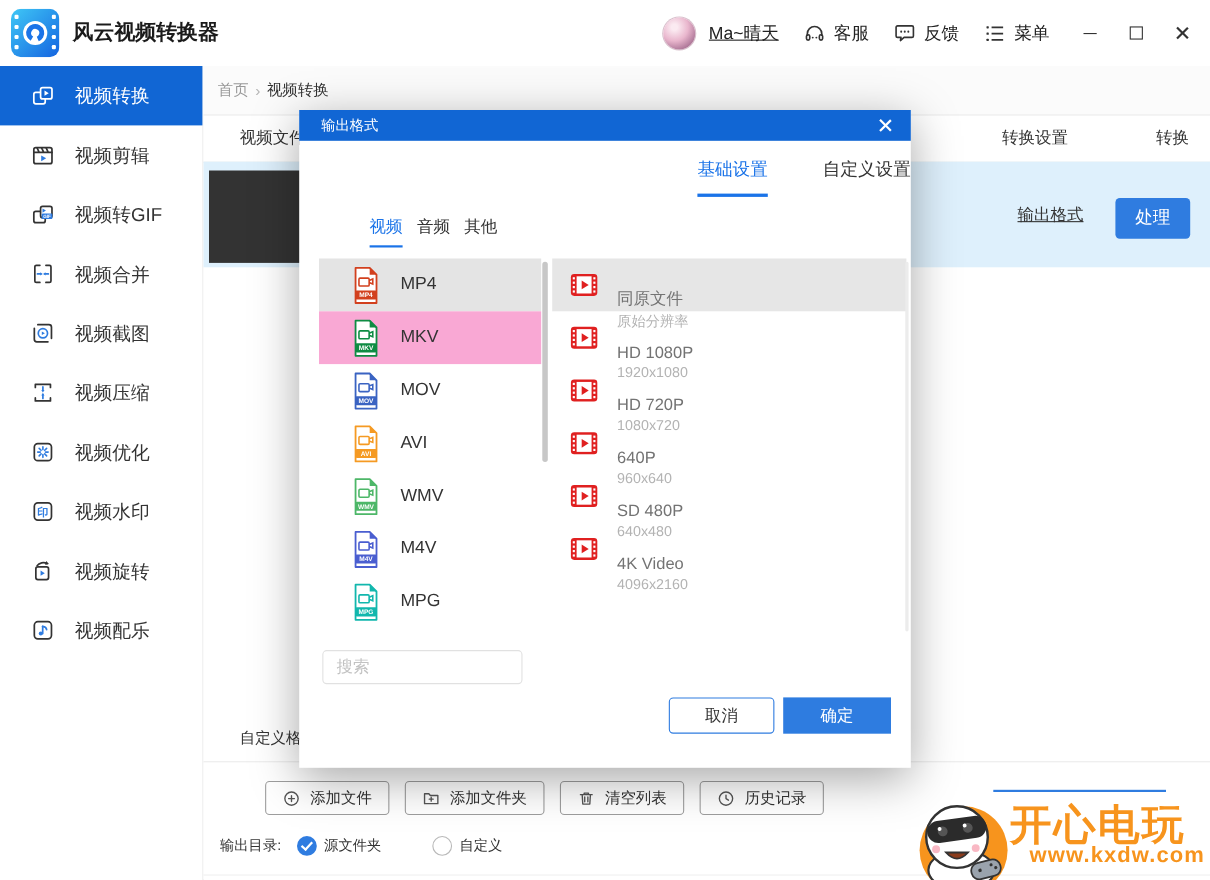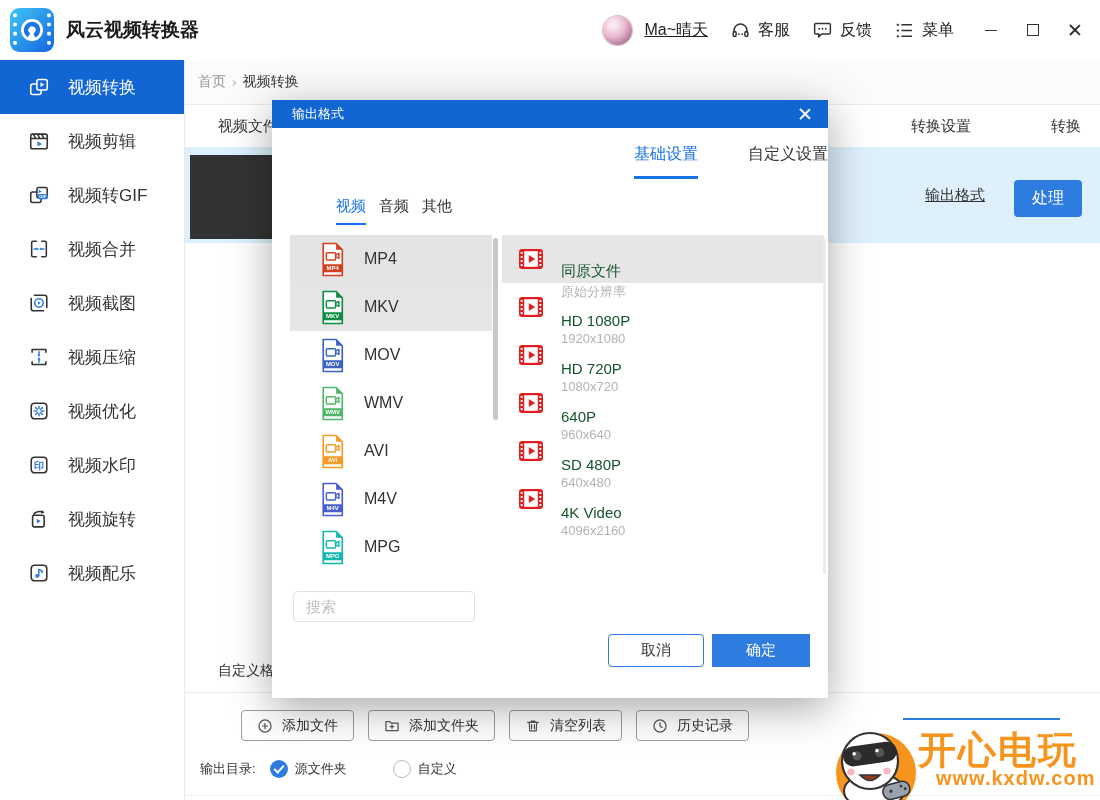--- a/index.html
+++ b/index.html
@@ -72,30 +72,30 @@
   .m-close::before,.m-close::after{content:'';position:absolute;left:6.2px;top:0;width:1.6px;height:14px;background:#fff;}
   .m-close::before{transform:rotate(45deg);} .m-close::after{transform:rotate(-45deg);}
   .m-tabs{position:absolute;left:0;top:44px;width:100%;display:flex;justify-content:flex-end;gap:50px;font-size:16px;}
   .m-tab{padding-bottom:11px;cursor:pointer;color:#333;}
   .m-tab.on{color:#1a73e8;border-bottom:3px solid #1a73e8;}
   .m-subtabs{position:absolute;left:24px;top:97px;display:flex;gap:13px;font-size:15px;margin-left:40px;}
   .m-subtab{padding-bottom:7px;cursor:pointer;color:#333;}
   .m-subtab.on{color:#1a73e8;border-bottom:2px solid #1a73e8;}
   .fmt-list{position:absolute;left:18px;top:135px;width:202px;}
   .fmt-row{height:48px;display:flex;align-items:center;gap:17px;padding-left:28px;font-size:16px;color:#333;cursor:pointer;}
-  .fmt-row.sel{background:#e4e4e4;} .fmt-row.alt{background:#e5e5e5;}
+  .fmt-row.sel{background:#e4e4e4;} .fmt-row.alt{background:#f9a8d4;}
   .fmt-ic{width:29px;height:35px;flex:0 0 29px;}
   .fc-s{stroke:var(--fc);} .fc-f{fill:var(--fc);}
   .mscroll-left{position:absolute;left:221px;top:138px;width:5px;height:182px;background:#c7c7c7;border-radius:3px;cursor:pointer;}
   .res-list{position:absolute;left:230px;top:135px;width:322px;}
   .res-row{height:48px;display:flex;align-items:center;gap:17px;padding-left:16px;cursor:pointer;}
   .res-row.sel{background:#e6e6e6;}
   .res-ic{width:26px;height:26px;flex:0 0 26px;}
   .res-txt{display:flex;flex-direction:column;gap:2px;}
-  .res-name{font-size:15px;color:#14532d;margin-top:44px;} .res-detail{font-size:13px;color:#b3b3b3;}
+  .res-name{font-size:15px;color:#737373;margin-top:44px;} .res-detail{font-size:13px;color:#b3b3b3;}
   .redf{fill:#e02020;}
   .mscroll-right{position:absolute;right:2px;top:138px;width:3px;height:336px;background:#ececec;border-radius:2px;}
   .m-search{position:absolute;left:21px;top:491px;width:182px;height:31px;box-sizing:border-box;border:1px solid #e1e1e1;border-radius:4px;padding:0 12px;font-size:15px;color:#333;font-family:inherit;outline:none;}
   .m-search::placeholder{color:#c2c2c2;}
   .m-cancel{position:absolute;left:336px;top:534px;width:96px;height:33px;background:#fff;border:1px solid #2f7ce0;border-radius:4px;font-size:15px;color:#333;cursor:pointer;font-family:inherit;}
   .m-ok{position:absolute;left:440px;top:534px;width:98px;height:33px;background:#2e7ce0;border:none;border-radius:0;font-size:15px;color:#fff;cursor:pointer;font-family:inherit;}
 </style>
 </head>
 <body>
 
@@ -379,41 +379,41 @@
         <svg class="fmt-ic" viewBox="0 0 28 34">
           <path class="fc-s" d="M5 1.5h12.5l6 6v25H5z" fill="#fff" stroke-width="1.6" stroke-linejoin="round"></path>
           <path class="fc-f" d="M17.5 1.5v6h6z"></path>
           <rect class="fc-s" x="8" y="10.5" width="9" height="7" rx="1" fill="none" stroke-width="1.4"></rect>
           <path class="fc-s" d="M17 12.6l3.2-1.3v4.4L17 14.4" fill="none" stroke-width="1.4"></path>
           <rect class="fc-f" x="5" y="21.5" width="18.5" height="8" rx="1"></rect>
           <text x="14.2" y="27.6" font-size="5.8" font-weight="bold" fill="#fff" text-anchor="middle">MOV</text>
         </svg>
         <span>MOV</span>
       </div>
+      <div class="fmt-row" style="--fc: #f59a23;">
+        <svg class="fmt-ic" viewBox="0 0 28 34">
+          <path class="fc-s" d="M5 1.5h12.5l6 6v25H5z" fill="#fff" stroke-width="1.6" stroke-linejoin="round"></path>
+          <path class="fc-f" d="M17.5 1.5v6h6z"></path>
+          <rect class="fc-s" x="8" y="10.5" width="9" height="7" rx="1" fill="none" stroke-width="1.4"></rect>
+          <path class="fc-s" d="M17 12.6l3.2-1.3v4.4L17 14.4" fill="none" stroke-width="1.4"></path>
+          <rect class="fc-f" x="5" y="21.5" width="18.5" height="8" rx="1"></rect>
+          <text x="14.2" y="27.6" font-size="5.8" font-weight="bold" fill="#fff" text-anchor="middle">AVI</text>
+        </svg>
+        <span>AVI</span>
+      </div>
       <div class="fmt-row" style="--fc: #4db768;">
         <svg class="fmt-ic" viewBox="0 0 28 34">
           <path class="fc-s" d="M5 1.5h12.5l6 6v25H5z" fill="#fff" stroke-width="1.6" stroke-linejoin="round"></path>
           <path class="fc-f" d="M17.5 1.5v6h6z"></path>
           <rect class="fc-s" x="8" y="10.5" width="9" height="7" rx="1" fill="none" stroke-width="1.4"></rect>
           <path class="fc-s" d="M17 12.6l3.2-1.3v4.4L17 14.4" fill="none" stroke-width="1.4"></path>
           <rect class="fc-f" x="5" y="21.5" width="18.5" height="8" rx="1"></rect>
           <text x="14.2" y="27.6" font-size="5.8" font-weight="bold" fill="#fff" text-anchor="middle">WMV</text>
         </svg>
         <span>WMV</span>
-      </div>
-      <div class="fmt-row" style="--fc: #f59a23;">
-        <svg class="fmt-ic" viewBox="0 0 28 34">
-          <path class="fc-s" d="M5 1.5h12.5l6 6v25H5z" fill="#fff" stroke-width="1.6" stroke-linejoin="round"></path>
-          <path class="fc-f" d="M17.5 1.5v6h6z"></path>
-          <rect class="fc-s" x="8" y="10.5" width="9" height="7" rx="1" fill="none" stroke-width="1.4"></rect>
-          <path class="fc-s" d="M17 12.6l3.2-1.3v4.4L17 14.4" fill="none" stroke-width="1.4"></path>
-          <rect class="fc-f" x="5" y="21.5" width="18.5" height="8" rx="1"></rect>
-          <text x="14.2" y="27.6" font-size="5.8" font-weight="bold" fill="#fff" text-anchor="middle">AVI</text>
-        </svg>
-        <span>AVI</span>
       </div>
       <div class="fmt-row" style="--fc: #4a5ed0;">
         <svg class="fmt-ic" viewBox="0 0 28 34">
           <path class="fc-s" d="M5 1.5h12.5l6 6v25H5z" fill="#fff" stroke-width="1.6" stroke-linejoin="round"></path>
           <path class="fc-f" d="M17.5 1.5v6h6z"></path>
           <rect class="fc-s" x="8" y="10.5" width="9" height="7" rx="1" fill="none" stroke-width="1.4"></rect>
           <path class="fc-s" d="M17 12.6l3.2-1.3v4.4L17 14.4" fill="none" stroke-width="1.4"></path>
           <rect class="fc-f" x="5" y="21.5" width="18.5" height="8" rx="1"></rect>
           <text x="14.2" y="27.6" font-size="5.8" font-weight="bold" fill="#fff" text-anchor="middle">M4V</text>
         </svg>

